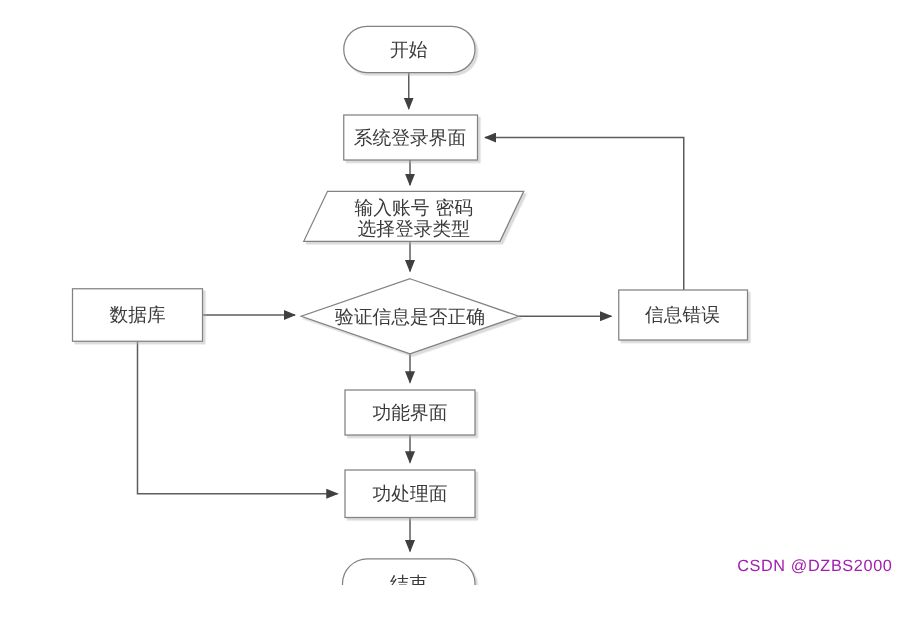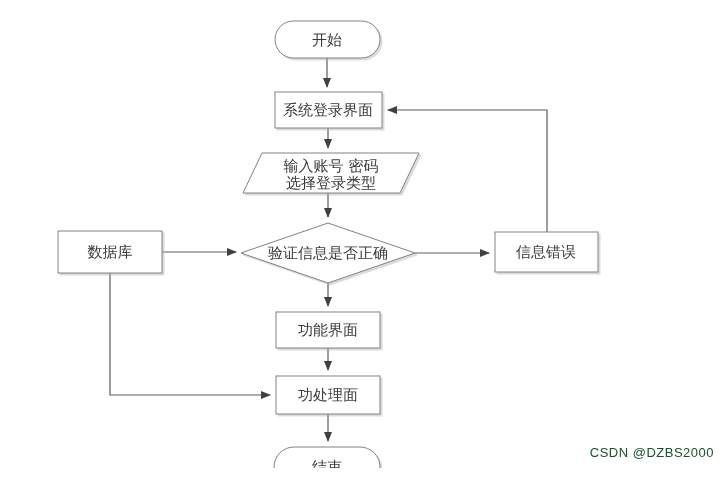--- a/index.html
+++ b/index.html
@@ -14,21 +14,21 @@
     fill: #ffffff; stroke: #828282; stroke-width: 1;
     filter: drop-shadow(2px 2px 0px rgba(175,175,175,0.45));
   }
   .connector { fill: none; stroke: #5c5c5c; stroke-width: 1.2; }
   .node-label {
     fill: #3a3a3a; font-size: 15px; text-anchor: middle;
     dominant-baseline: central; font-family: "DejaVu Sans", sans-serif;
   }
   .watermark {
     position: absolute; right: 14px; bottom: 8px;
-    font-size: 13px; color: #14532d; letter-spacing: 0.5px;
+    font-size: 13px; color: #a21caf; letter-spacing: 0.5px;
     font-family: "Liberation Sans", sans-serif;
   }
 </style>
 </head>
 <body>
 
 <div class="canvas">
   <svg width="728" height="496" viewBox="0 0 728 496">
     <defs>
       <marker id="arrowhead" markerWidth="10" markerHeight="8" refX="9" refY="4" orient="auto" markerUnits="userSpaceOnUse">

